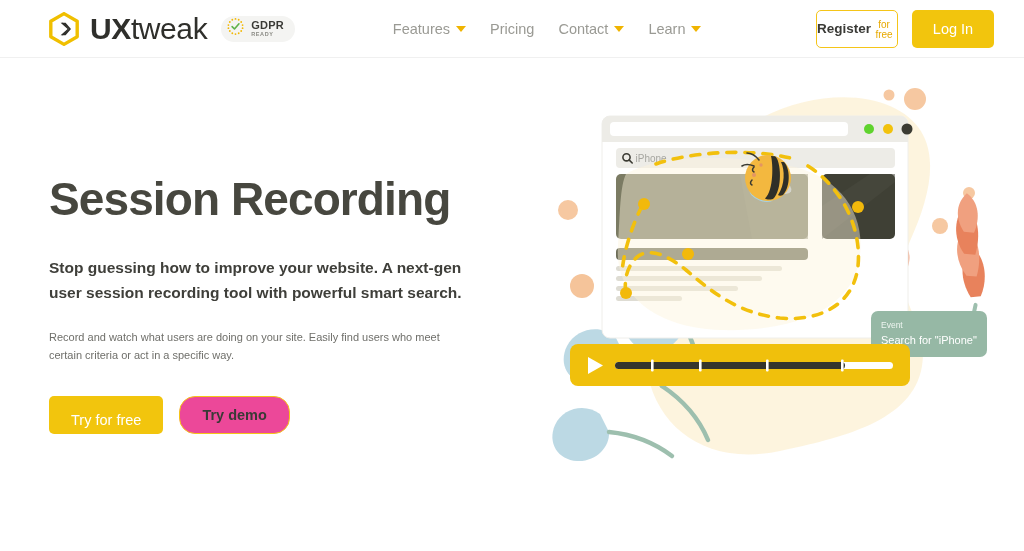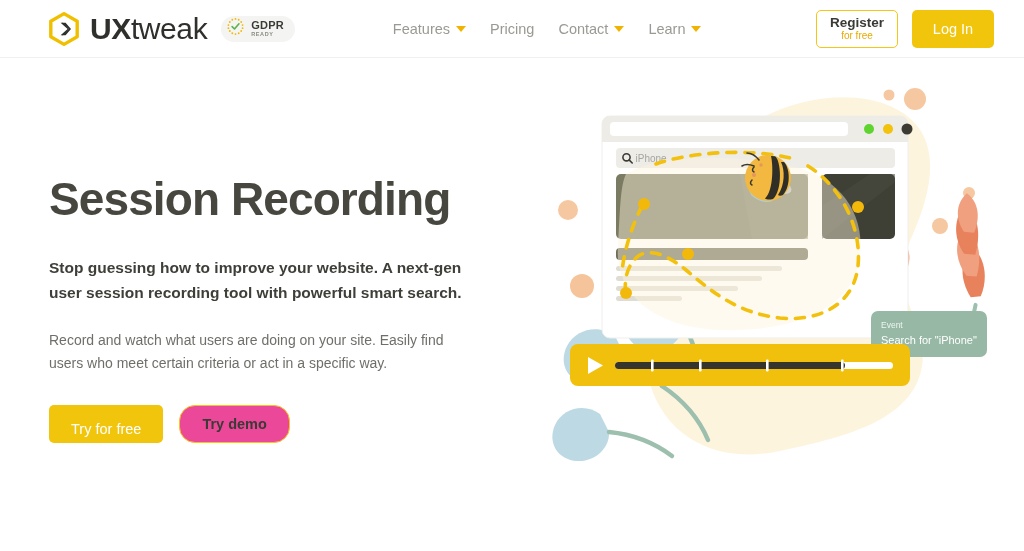--- a/index.html
+++ b/index.html
@@ -59,21 +59,21 @@
     border-top: 6px solid #f0b400;
     display: inline-block;
   }
 
   .auth { display: flex; align-items: center; gap: 14px; margin-left: auto; margin-right: 30px; }
   .btn-register {
     width: 82px; height: 38px;
     border: 1.5px solid #f5c518;
     border-radius: 5px;
     background: #fff;
-    display: flex; flex-direction: column;
+    display: flex; flex-direction: row;
     align-items: center; justify-content: center;
     cursor: pointer; line-height: 1;
   }
   .btn-register .r1 { font-size: 13.5px; font-weight: 700; color: #3a3a36; }
   .btn-register .r2 { font-size: 10px; color: #e8a900; margin-top: 2px; text-align: center; }
   .btn-login {
     width: 82px; height: 38px;
     background: #f2c50d;
     border: none; border-radius: 5px;
     color: #ffffff; font-size: 14.5px;
@@ -96,21 +96,21 @@
     line-height: 1.08;
   }
   .hero-sub {
     margin-top: 30px;
     font-size: 15.5px; font-weight: 700;
     color: #3f3f3a; line-height: 1.62;
     max-width: 420px;
   }
   .hero-desc {
     margin-top: 24px;
-    font-size: 14px; font-weight: 400;
+    font-size: 11px; font-weight: 400;
     color: #6f6f6a; line-height: 1.62;
     max-width: 420px;
   }
   .hero-cta { margin-top: 31px; display: flex; gap: 16px; }
   .cta-primary {
     height: 38px; padding: 16px 22px;
     background: #f2c50d; border: none; border-radius: 5px;
     color: #ffffff; font-size: 14.5px;
     font-family: "Liberation Sans", sans-serif;
     cursor: pointer;

